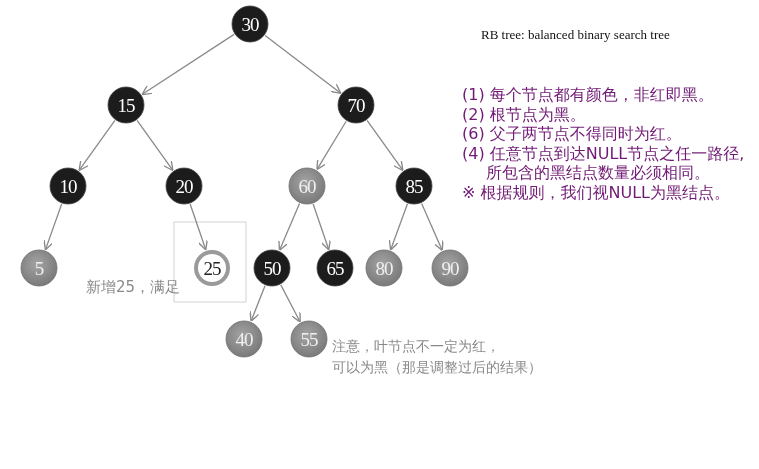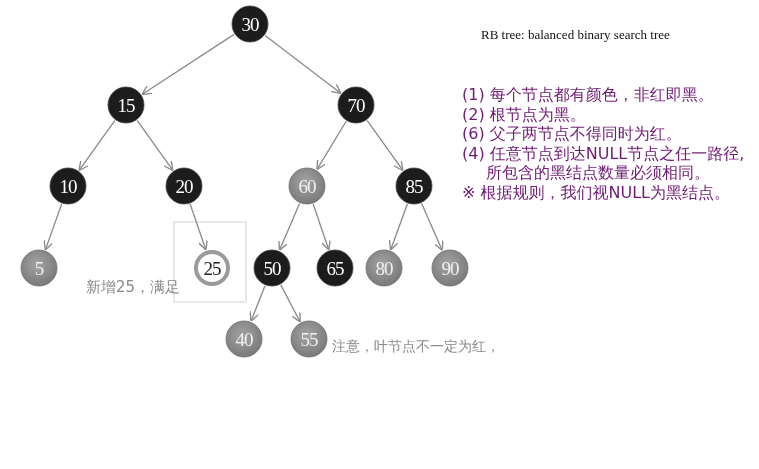--- a/index.html
+++ b/index.html
@@ -117,16 +117,17 @@
   <div class="indent">所包含的黑结点数量必须相同。</div>
   <div>※ 根据规则，我们视NULL为黑结点。</div>
 </div>
 
 <div class="note-new">
   <div>新增25，满足</div>
 </div>
 
 <div class="note-leaf">
   <div>注意，叶节点不一定为红，</div>
+  <div>可以为黑（那是调整过后的结果）</div>
 </div>
 
 <div class="footer">
 </div>
 
 </body></html>

